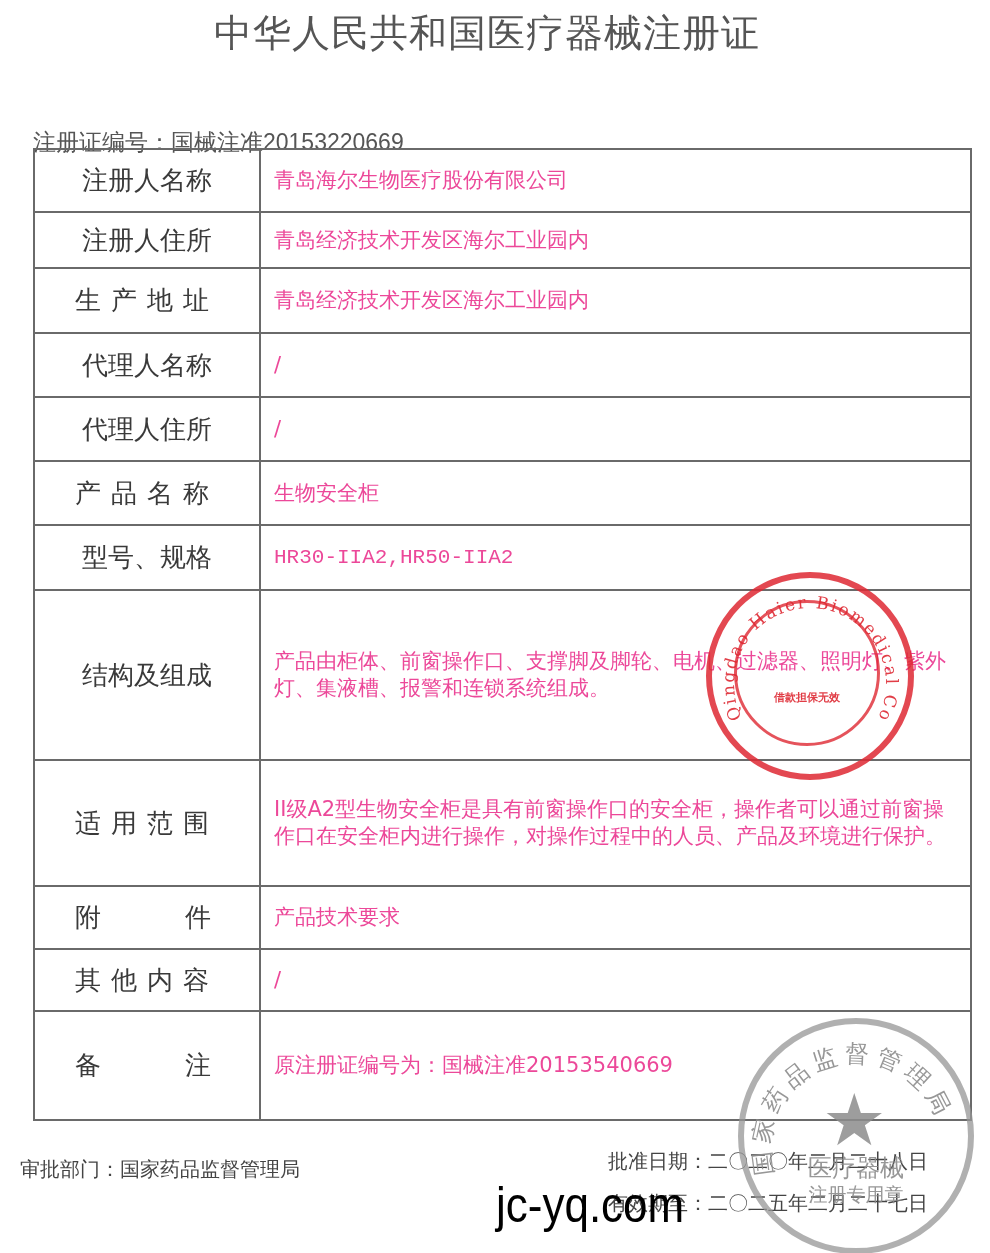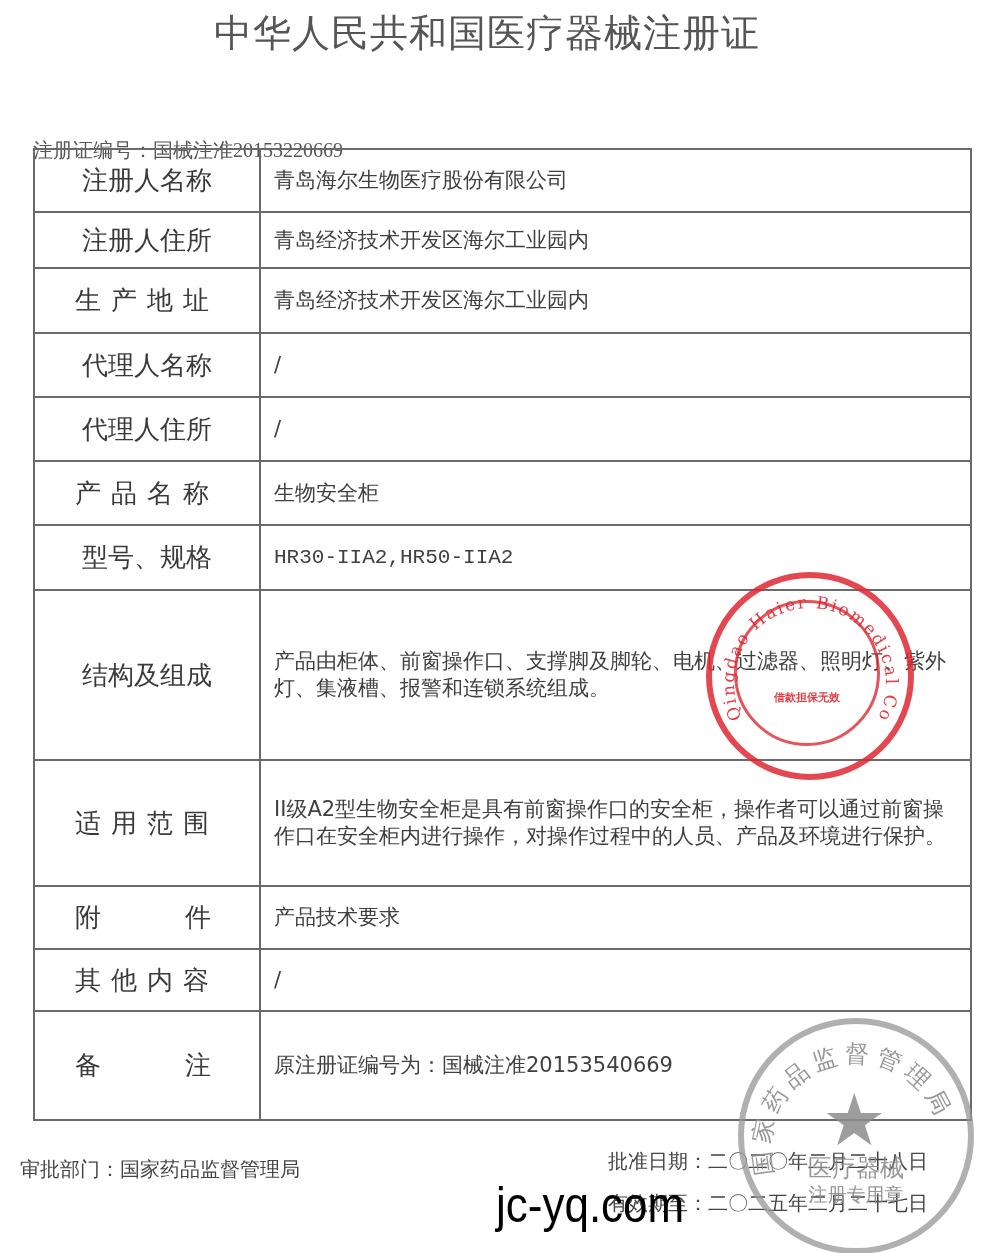--- a/index.html
+++ b/index.html
@@ -1,22 +1,22 @@
 <!DOCTYPE html>
 <html><head>
   <meta charset="utf-8">
   <style>
     html, body { margin: 0; padding: 0; background: #ffffff; }
     body { width: 990px; height: 1253px; position: relative; overflow: hidden; font-family: "DejaVu Sans", "Liberation Sans", sans-serif; color: #3a3a3a; }
     .title { position: absolute; left: 0; top: 8px; width: 974px; text-align: center; font-size: 38px; letter-spacing: 1px; color: #555; font-family: "DejaVu Sans", sans-serif; }
-    .regno { position: absolute; left: 33px; top: 137px; font-size: 20px; color: #555; font-family: Liberation Serif, serif; }
+    .regno { position: absolute; left: 33px; top: 127px; font-size: 23px; color: #555; font-family: Liberation Sans, sans-serif; }
     .cert-table { position: absolute; left: 33px; top: 148px; width: 939px; border-collapse: collapse; table-layout: fixed; }
     .cert-table td { border: 2px solid #6a6a6a; padding: 0; }
     .cert-table td.label { width: 224px; text-align: center; font-size: 26px; color: #3a3a3a; font-family: "DejaVu Sans", sans-serif; border-radius: 10px; }
-    .cert-table td.value { padding-left: 13px; padding-right: 14px; font-size: 21px; color: #404040; font-family: "DejaVu Sans", sans-serif; line-height: 27px; }
+    .cert-table td.value { padding-left: 13px; padding-right: 14px; font-size: 21px; color: #ec4899; font-family: "DejaVu Sans", sans-serif; line-height: 27px; }
     .cert-table td.value.mono { font-family: "Liberation Mono", "DejaVu Sans Mono", monospace; }
     .lbl-spaced { letter-spacing: 10px; }
     .lbl-wide { display: flex; justify-content: space-between; padding: 0 48px 0 40px; }
     .footer-left { position: absolute; left: 20px; top: 1156px; font-size: 20px; color: #444; }
     .footer-right { position: absolute; left: 608px; top: 1140px; font-size: 20px; color: #444; line-height: 42px; }
     .watermark { position: absolute; left: 496px; top: 1180px; font-size: 44px; color: #000; font-family: "Liberation Sans", sans-serif; transform: scaleY(1.15); }
     .seal { position: absolute; border-radius: 50%; pointer-events: none; }
     .seal-red { left: 706px; top: 572px; width: 196px; height: 196px; border: 6px solid rgba(222,40,50,0.85); }
     .seal-red .inner { position: absolute; left: 22px; top: 22px; width: 140px; height: 140px; border-radius: 50%; border: 3px solid rgba(222,40,50,0.8); }
     .seal-red .ring-text { position: absolute; left: 0; top: 0; width: 196px; height: 196px; }

